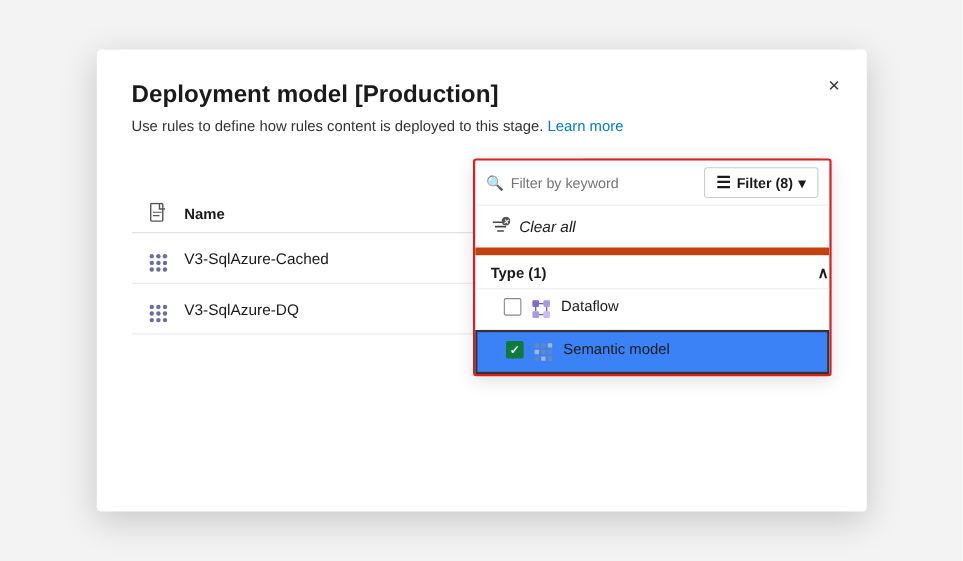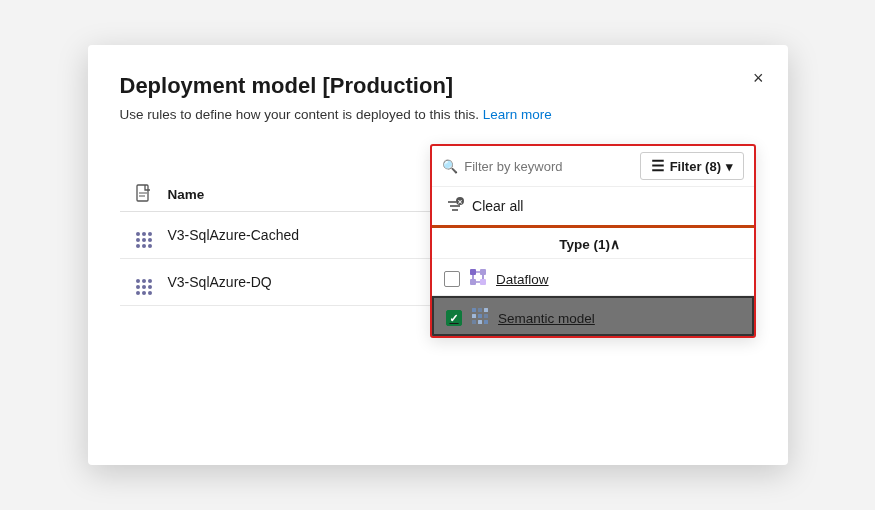--- a/index.html
+++ b/index.html
@@ -130,57 +130,57 @@
       color: #1a1a1a;
       white-space: nowrap;
     }
 
     .clear-all-row {
       display: flex;
       align-items: center;
       padding: 10px 14px;
       font-size: 14px;
       color: #1a1a1a;
-      border-bottom: 3px solid #c2410c;
+      border-bottom: 7px solid #c2410c;
       cursor: pointer;
+      font-style: italic;
     }
 
     .clear-icon {
       margin-right: 8px;
       font-size: 16px;
       color: #444;
       display: flex;
       align-items: center;
     }
 
     .type-section-header {
       display: flex;
       align-items: center;
-      justify-content: center;
-      padding: 8px 20px 6px 14px;
+      justify-content: space-between;
+      padding: 8px 0 6px 14px;
       font-size: 13.5px;
       font-weight: 600;
       color: #1a1a1a;
       border-bottom: 1px solid #eee;
     }
 
     .filter-option-row {
       display: flex;
-      align-items: flex-end;
-      padding: 8px 12px;
+      align-items: flex-start;
+      padding: 8px 26px;
       font-size: 13.5px;
       color: #1a1a1a;
       cursor: pointer;
       border-bottom: 1px solid #eee;
-      text-decoration: underline;
     }
     .filter-option-row.selected {
       border: 2px solid #333;
       margin: 0;
-      background: #737373;
+      background: #3b82f6;
     }
 
     .checkbox {
       width: 16px;
       height: 16px;
       border: 1.5px solid #888;
       border-radius: 2px;
       margin-right: 8px;
       display: flex;
       align-items: center;
@@ -263,21 +263,21 @@
 
 <div class="dialog">
 
   <button class="close-btn">
     <span>×</span>
   </button>
 
   <div class="dialog-title">Deployment model [Production]</div>
 
   <div class="dialog-subtitle">
-    <span>Use rules to define how your content is deployed to this this.</span>
+    <span>Use rules to define how rules content is deployed to this stage.</span>
     <a href="#">Learn more</a>
   </div>
 
   <div class="toolbar-row">
 
     <div class="search-box">
       <span class="search-icon">🔍</span>
       <span style="color:#aaa;font-size:13px;">Filter by keyword</span>
     </div>
 

